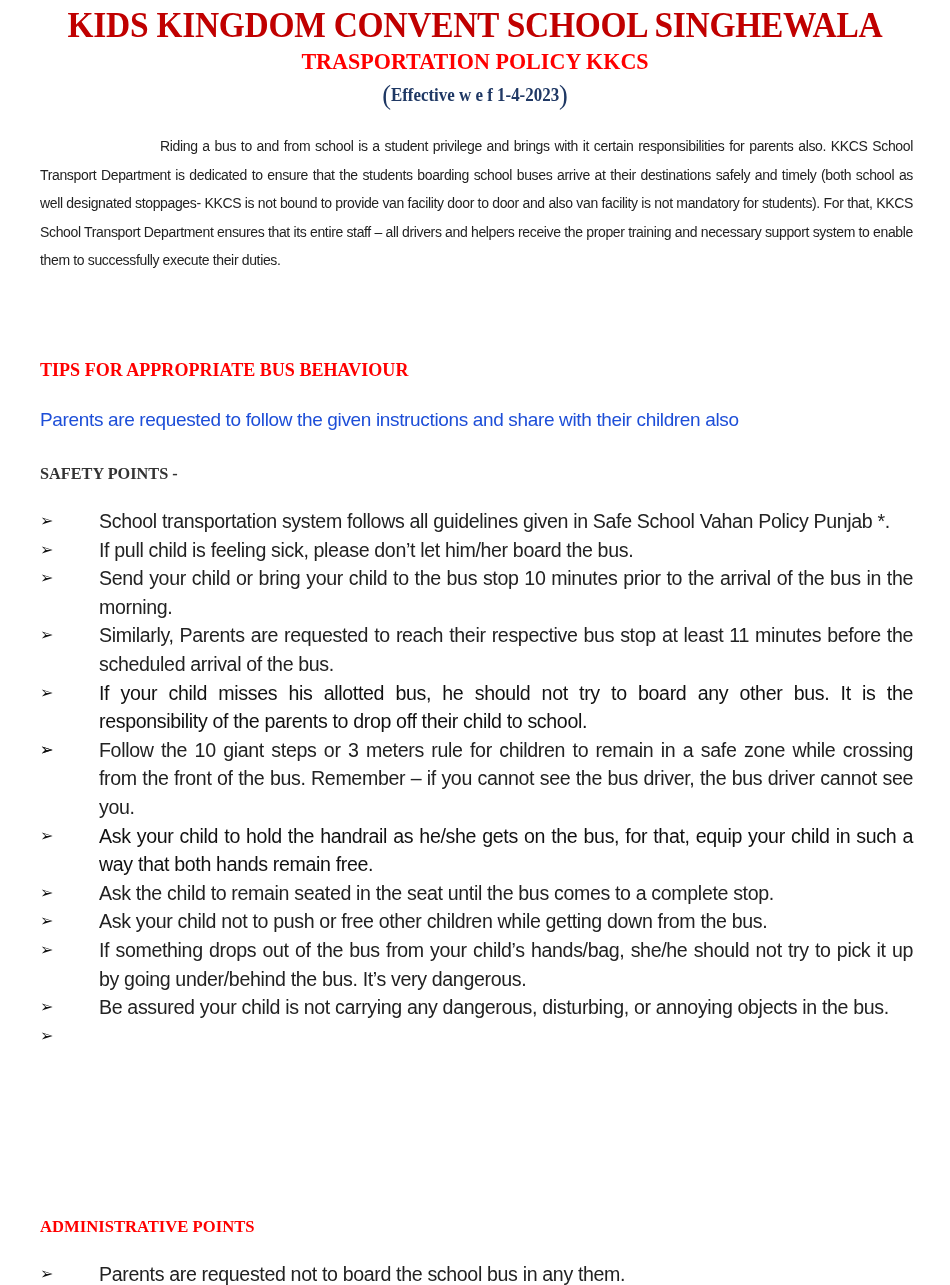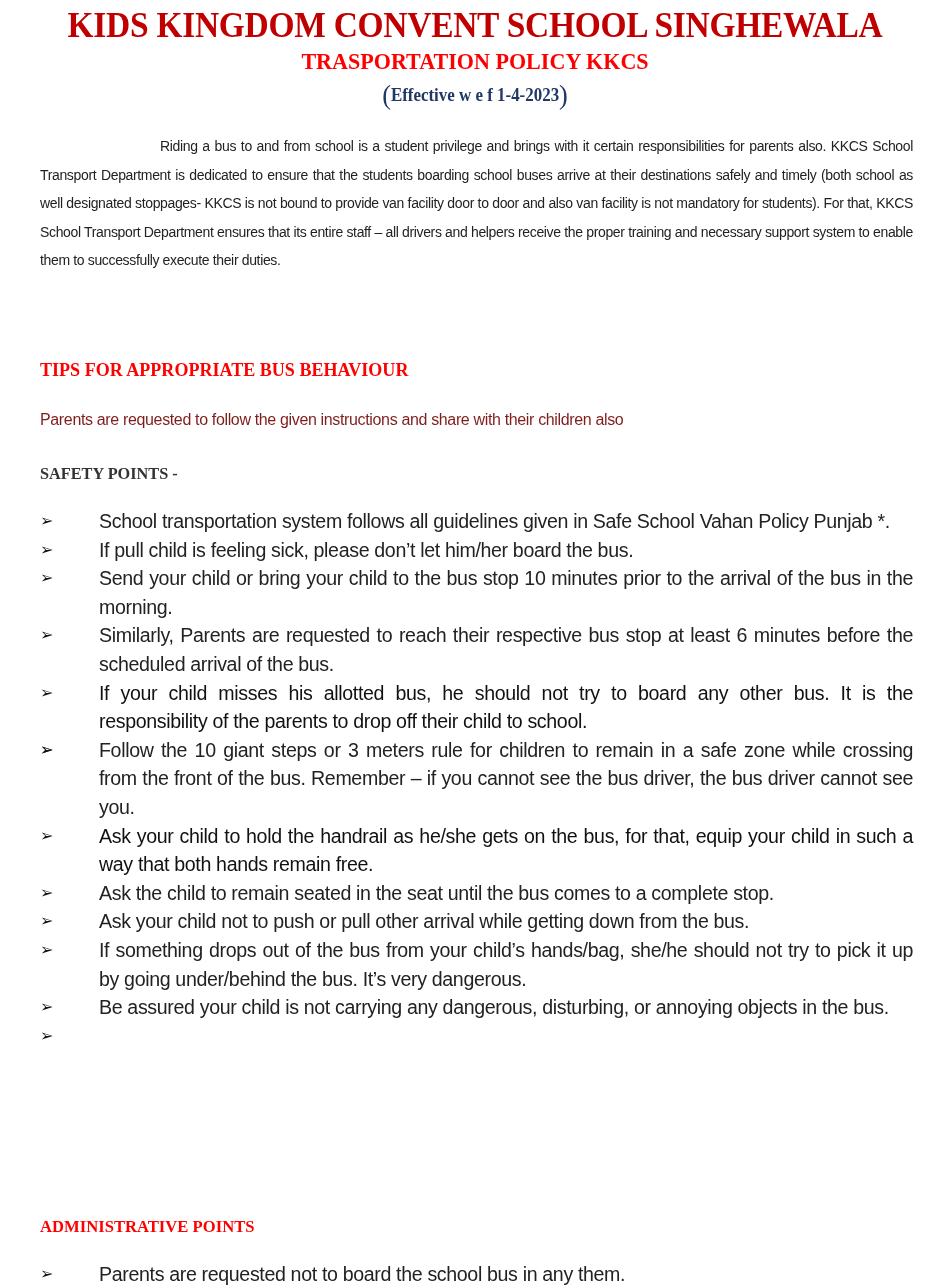--- a/index.html
+++ b/index.html
@@ -91,23 +91,23 @@
       transform: scaleX(0.95);
     }
     .section-heading-red.admin {
       color: #FF0000;
       font-size: 17.5px;
     }
     .lead-text {
       position: absolute;
       left: 40px;
       top: 406px;
-      font-size: 16px;
+      font-size: 19px;
       line-height: 28px;
-      color: #7f1d1d;
+      color: #1d4ed8;
       letter-spacing: -0.35px;
     }
     .section-heading-dark {
       position: absolute;
       left: 40px;
       top: 461px;
       font-family: "Liberation Serif", serif;
       font-weight: bold;
       font-size: 17.5px;
       line-height: 24px;
@@ -163,27 +163,27 @@
   <div class="section-heading-red" style="top:358px;">TIPS FOR APPROPRIATE BUS BEHAVIOUR</div>
 
   <div class="lead-text">Parents are requested to follow the given instructions and share with their children also</div>
 
   <div class="section-heading-dark">SAFETY POINTS -</div>
 
   <ul class="bullets" style="top:507px;">
     <li><span class="bullet-icon">➢</span><span>School transportation system follows all guidelines given in Safe School Vahan Policy Punjab *.</span></li>
     <li><span class="bullet-icon">➢</span><span>If pull child is feeling sick, please don’t let him/her board the bus.</span></li>
     <li><span class="bullet-icon">➢</span><span>Send your child or bring your child to the bus stop 10 minutes prior to the arrival of the bus in the morning.</span></li>
-    <li><span class="bullet-icon">➢</span><span>Similarly, Parents are requested to reach their respective bus stop at least 6 minutes before the scheduled arrival of the bus.</span></li>
+    <li><span class="bullet-icon">➢</span><span>Similarly, Parents are requested to reach their respective bus stop at least 11 minutes before the scheduled arrival of the bus.</span></li>
     <li class="dark-text"><span class="bullet-icon">➢</span><span>If your child misses his allotted bus, he should not try to board any other bus. It is the responsibility of the parents to drop off their child to school.</span></li>
     <li><span class="bullet-icon">➢</span></li>
     <li><span class="bullet-icon">➢</span><span>Follow the 10 giant steps or 3 meters rule for children to remain in a safe zone while crossing from the front of the bus. Remember – if you cannot see the bus driver, the bus driver cannot see you.</span></li>
     <li class="dark-text"><span class="bullet-icon">➢</span><span>Ask your child to hold the handrail as he/she gets on the bus, for that, equip your child in such a way that both hands remain free.</span></li>
     <li><span class="bullet-icon">➢</span><span>Ask the child to remain seated in the seat until the bus comes to a complete stop.</span></li>
-    <li><span class="bullet-icon">➢</span><span>Ask your child not to push or pull other arrival while getting down from the bus.</span></li>
+    <li><span class="bullet-icon">➢</span><span>Ask your child not to push or free other children while getting down from the bus.</span></li>
     <li><span class="bullet-icon">➢</span><span>If something drops out of the bus from your child’s hands/bag, she/he should not try to pick it up by going under/behind the bus. It’s very dangerous.</span></li>
     <li><span class="bullet-icon">➢</span><span>Be assured your child is not carrying any dangerous, disturbing, or annoying objects in the bus.</span></li>
     <li class="dark-text"><span class="bullet-icon">➢</span></li>
   </ul>
 
   <div class="section-heading-red admin" style="top:1214px;">ADMINISTRATIVE POINTS</div>
 
   <ul class="bullets" style="top:1260px;">
     <li><span class="bullet-icon">➢</span><span>Parents are requested not to board the school bus in any them.</span></li>
   </ul>

